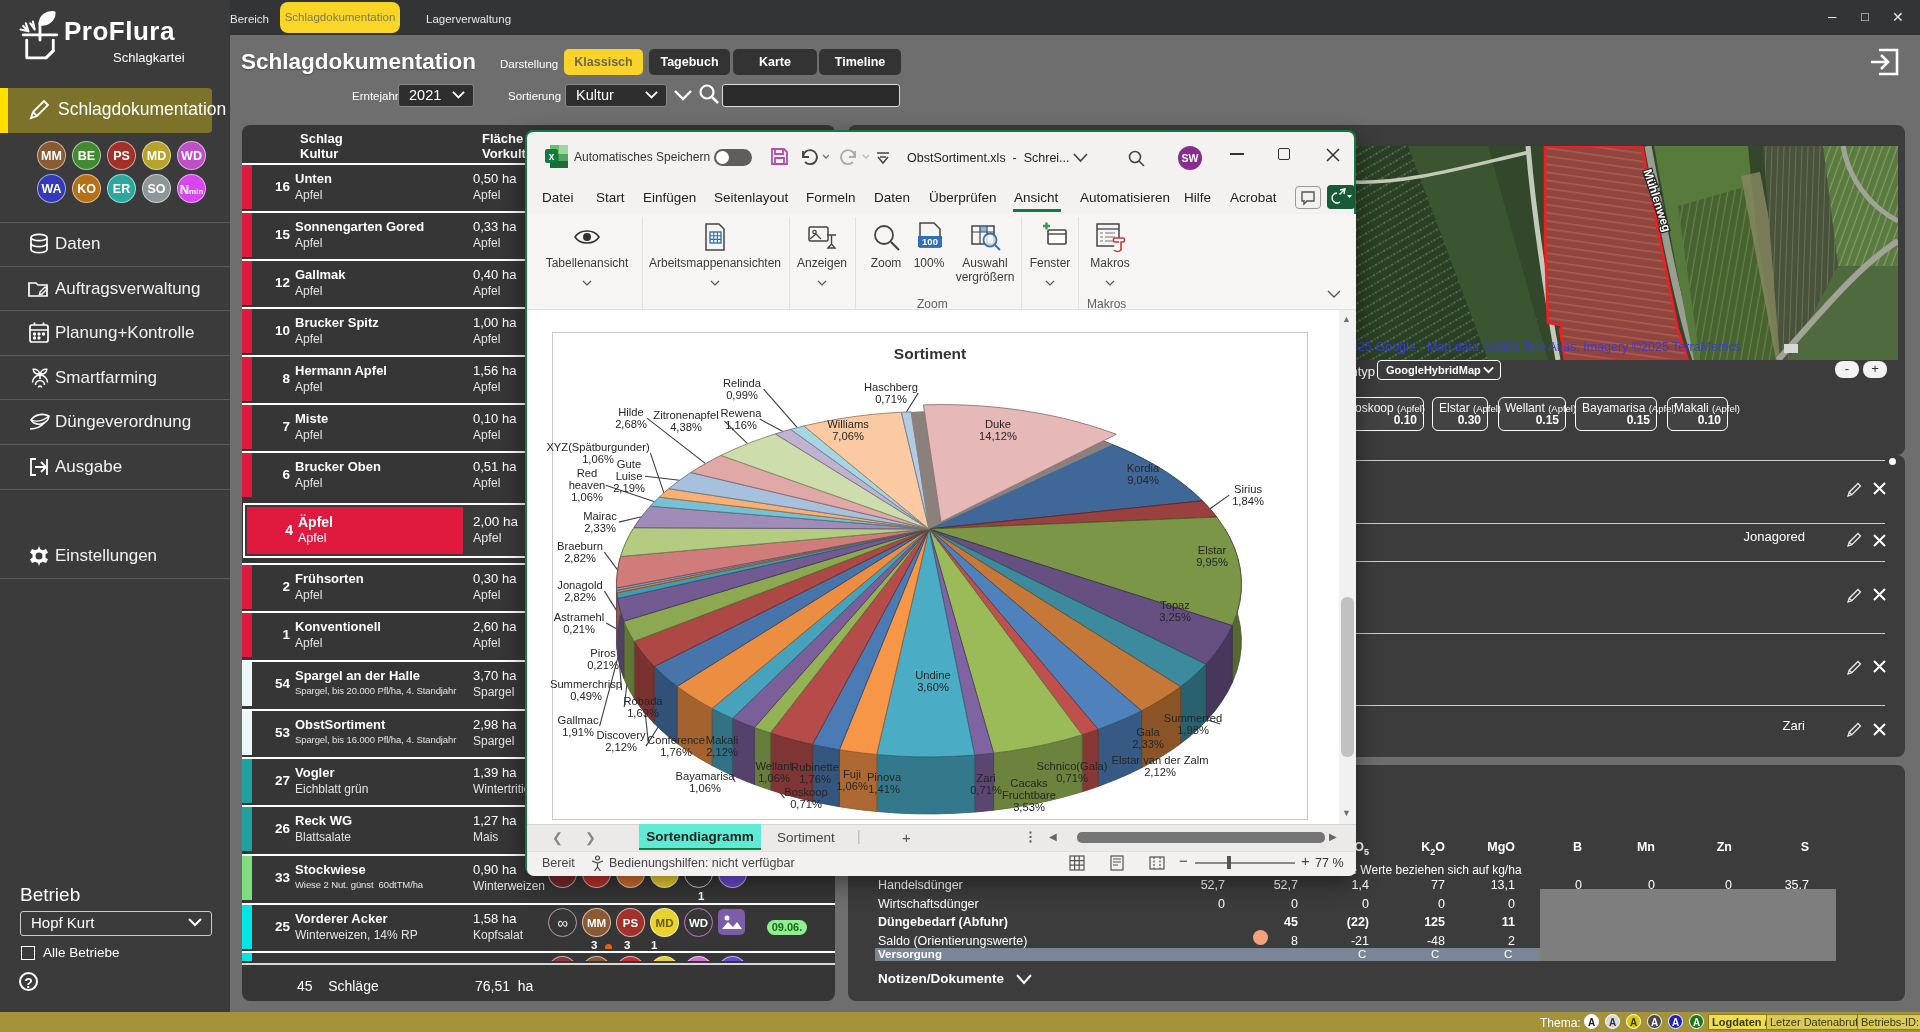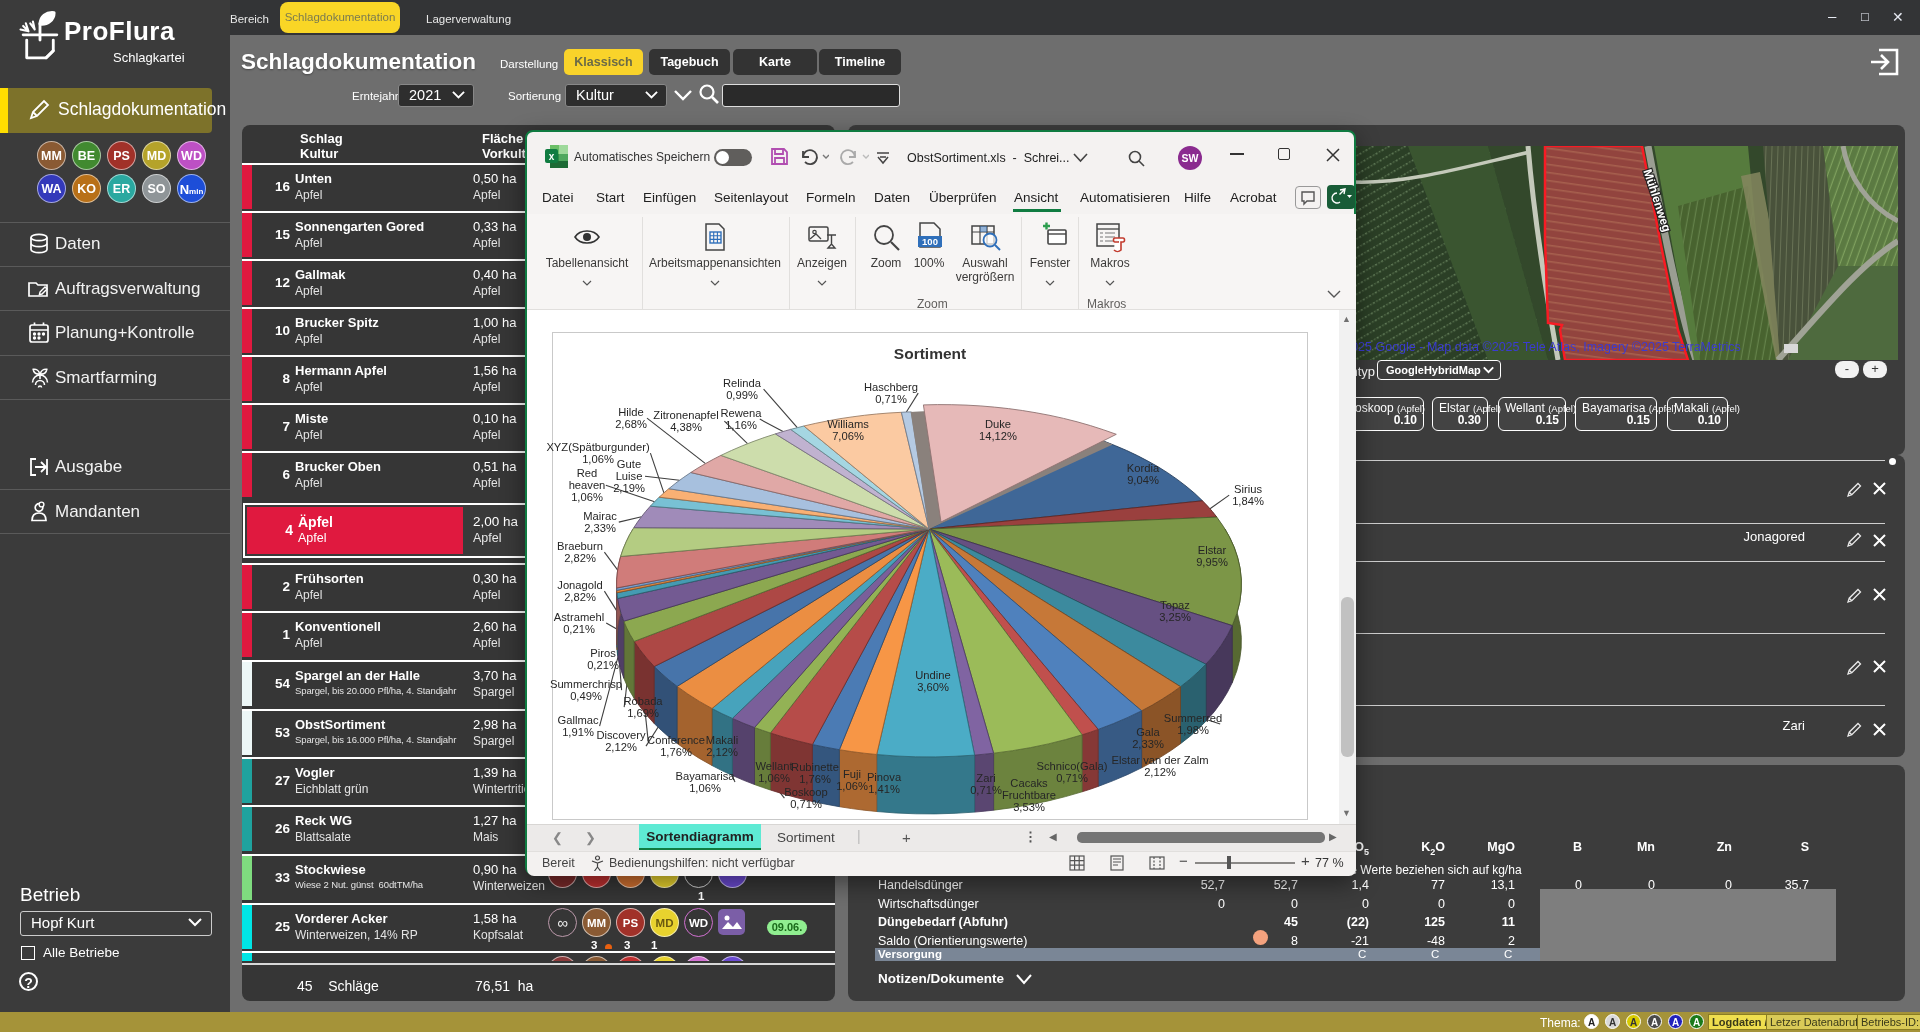--- a/index.html
+++ b/index.html
@@ -102,21 +102,21 @@
 
     <div class="pcirc" style="left:37px;top:141px;background:#8A5A33;">MM</div>
     <div class="pcirc" style="left:72px;top:141px;background:#418A30;">BE</div>
     <div class="pcirc" style="left:107px;top:141px;background:#A13129;">PS</div>
     <div class="pcirc" style="left:142px;top:141px;background:#B5A32A;">MD</div>
     <div class="pcirc" style="left:177px;top:141px;background:#BD50C4;">WD</div>
     <div class="pcirc" style="left:37px;top:174px;background:#3339BA;">WA</div>
     <div class="pcirc" style="left:72px;top:174px;background:#B87018;">KO</div>
     <div class="pcirc" style="left:107px;top:174px;background:#2AA8A0;">ER</div>
     <div class="pcirc" style="left:142px;top:174px;background:#8F9598;">SO</div>
-    <div class="pcirc" style="left:177px;top:174px;background:#1d4ed8;font-size:13px;">N<span style="font-size:8px;">min</span></div>
+    <div class="pcirc" style="left:177px;top:174px;background:#d946ef;font-size:13px;">N<span style="font-size:8px;">min</span></div>
     <div style="position:absolute;left:0;top:222px;width:230px;height:1px;background:#5A5A5A;"></div>
 
     <div class="mitem" style="top:222.0px;">
       <svg width="24" height="24" viewBox="0 0 24 24">
           <g fill="none" stroke="#fff" stroke-width="1.7">
         <ellipse cx="12" cy="5.5" rx="8" ry="3.2"></ellipse>
             <path d="M4 5.5v6c0 1.8 3.6 3.2 8 3.2s8-1.4 8-3.2v-6"></path>
         <path d="M4 11.5v6c0 1.8 3.6 3.2 8 3.2s8-1.4 8-3.2v-6"></path>
           </g>
         </svg>
@@ -151,38 +151,44 @@
         <path d="M13 13 V7.5"></path>
         <path d="M12.6 8 C9.5 8.4, 6.8 6.8, 6.2 3.4 C9.5 3, 12.2 4.8, 12.6 8 Z"></path>
         <path d="M13.4 8 C16.5 8.4, 19.2 6.8, 19.8 3.4 C16.5 3, 13.8 4.8, 13.4 8 Z"></path>
         <path d="M5.5 16.5 a7.5 7.5 0 0 1 15 0"></path>
             <path d="M8.5 19 a4.5 4.5 0 0 1 9 0"></path>
             <path d="M11.5 21.5 a1.5 1.5 0 0 1 3 0"></path>
           </g>
         </svg>
       <div class="mtxt">Smartfarming</div>
       </div>
+    <div class="mitem" style="top:400.4px;">
+      <svg width="26" height="26" viewBox="0 0 26 26">
+          <g fill="none" stroke="#fff" stroke-width="1.6">
+        <path d="M4 10 C8 4,17 3,22 6 C21 13,13 16,7 13 C5.8 12.3,4.6 11.2,4 10 Z"></path>
+        <path d="M4 10 C9 12,16 11,22 6" stroke-width="1.3"></path>
+        <path d="M3 19 C9 19,14 17,18 12" stroke-width="1.6"></path>
+          </g>
+        </svg>
+      <div class="mtxt">Düngeverordnung</div>
+      </div>
     <div class="mitem" style="top:445.0px;">
       <svg width="24" height="24" viewBox="0 0 24 24">
           <g fill="none" stroke="#fff" stroke-width="1.8">
         <path d="M9 4 H4 V20 H9 M20 4 V20"></path>
             <path d="M8 12 h10 M14 7 l5 5 -5 5"></path>
           </g>
         </svg>
       <div class="mtxt">Ausgabe</div>
       </div>
-    <div class="mitem" style="top:489.6px;">
+    <div class="mitem" style="top:534.2px;">
       <svg width="24" height="24" viewBox="0 0 24 24">
-          <g fill="none" stroke="#fff" stroke-width="1.7">
-        <circle cx="12" cy="7.5" r="3.8"></circle>
-            <path d="M5 20.5 c0 -5 3 -7.5 7 -7.5 s7 2.5 7 7.5 Z"></path>
-        <circle cx="14.5" cy="4.5" r="2.4" fill="#3B3B3B" stroke-width="1.4"></circle>
-          </g>
-        </svg>
-      <div class="mtxt">Mandanten</div>
+        <path fill="#fff" d="M12 8.5 a3.5 3.5 0 1 0 0 7 a3.5 3.5 0 0 0 0 -7 Z M12 2 l1.2 3.2 a7 7 0 0 1 2.6 1.1 L19 5 l2 3.4 -2.6 2.2 a7 7 0 0 1 0 2.8 L21 15.6 19 19 l-3.2 -1.3 a7 7 0 0 1 -2.6 1.1 L12 22 l-1.2 -3.2 a7 7 0 0 1 -2.6 -1.1 L5 19 3 15.6 l2.6 -2.2 a7 7 0 0 1 0 -2.8 L3 8.4 5 5 l3.2 1.3 a7 7 0 0 1 2.6 -1.1 Z" fill-rule="evenodd"></path>
+      </svg>
+      <div class="mtxt">Einstellungen</div>
       </div>
 
     <div style="position:absolute;left:20px;top:884px;color:#fff;font-size:19px;font-weight:normal;">Betrieb</div>
     <div style="position:absolute;left:20px;top:911px;width:192px;height:25px;border:1px solid #ccc;border-radius:3px;color:#fff;font-size:15px;line-height:22px;padding-left:10px;">Hopf Kurt
       <svg style="position:absolute;right:9px;top:6px" width="14" height="10" viewBox="0 0 14 10">
           <path d="M1 1 l6 6 6-6" stroke="#fff" stroke-width="2" fill="none"></path>
         </svg>
     </div>
     <div style="position:absolute;left:21px;top:946px;width:14px;height:14px;border:1.5px solid #fff;"></div>
     <div style="position:absolute;left:43px;top:945px;color:#fff;font-size:13.5px;">Alle Betriebe</div>

